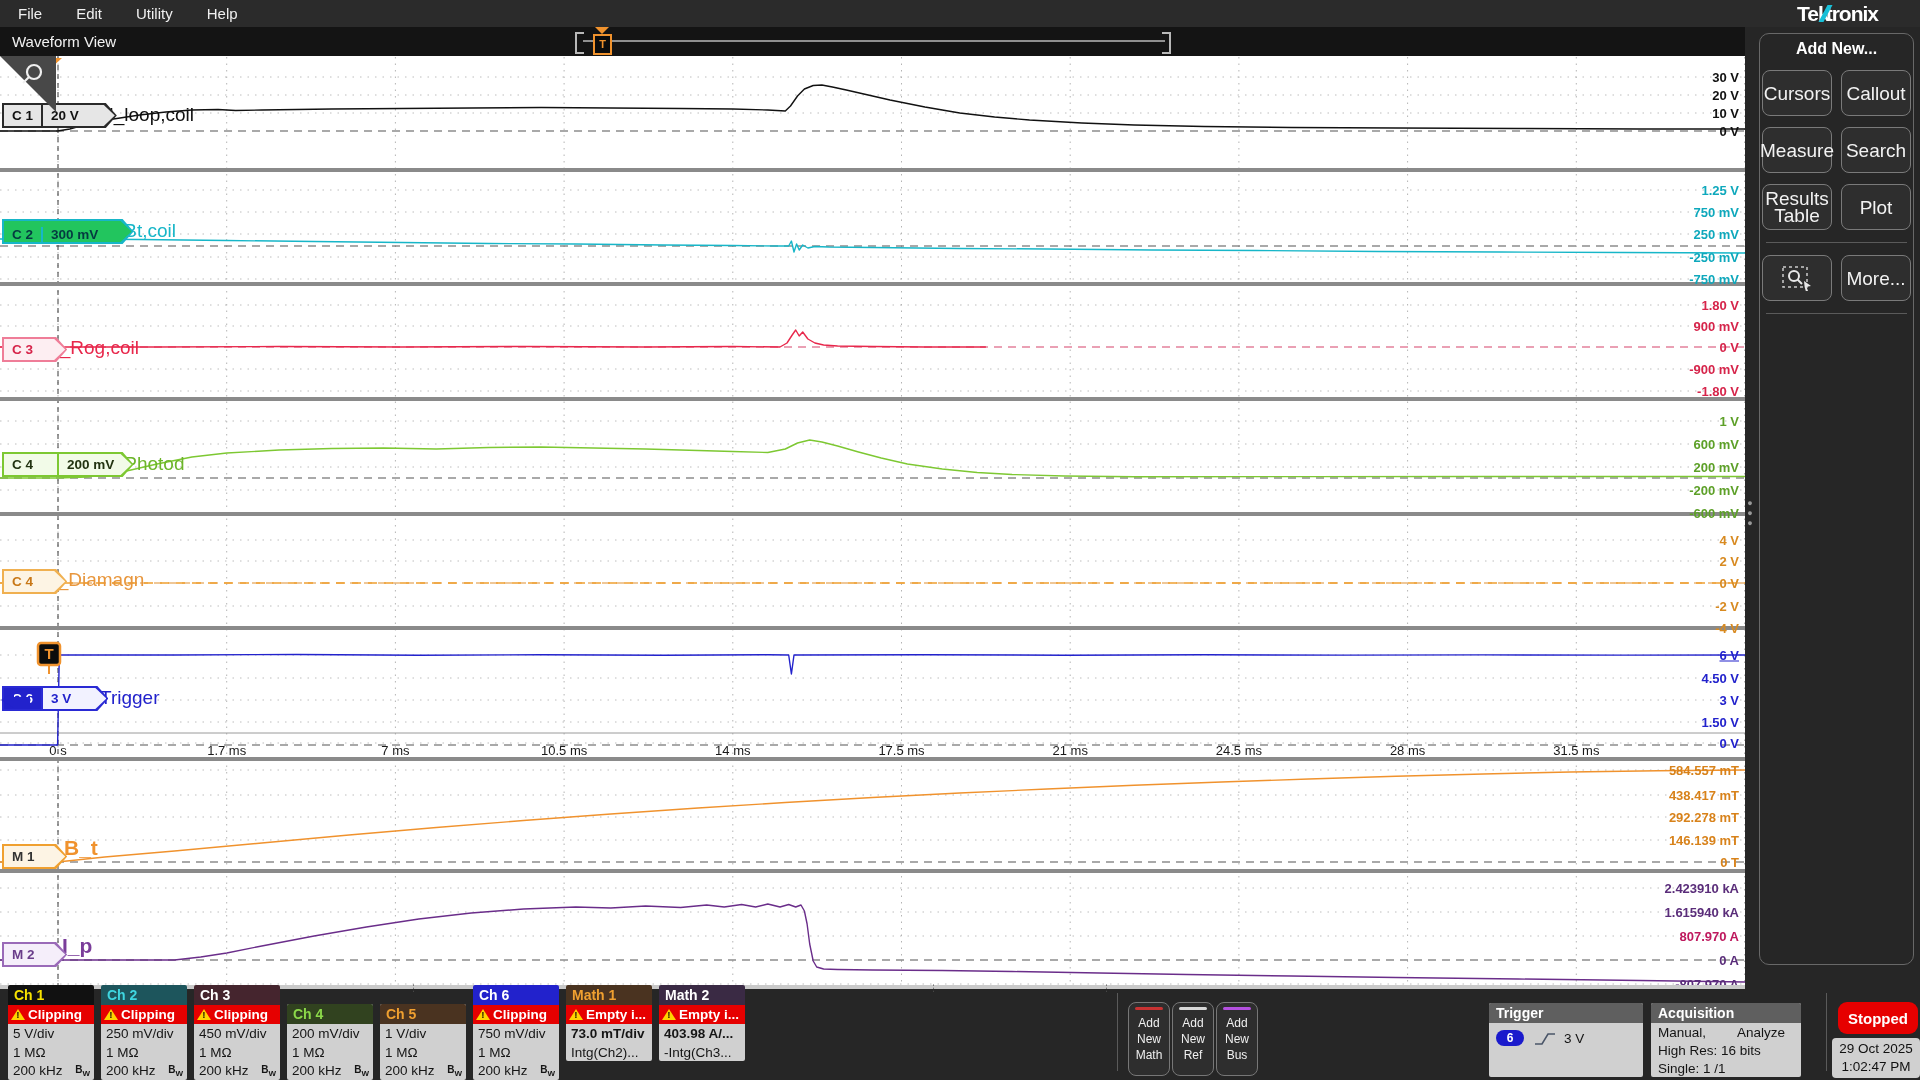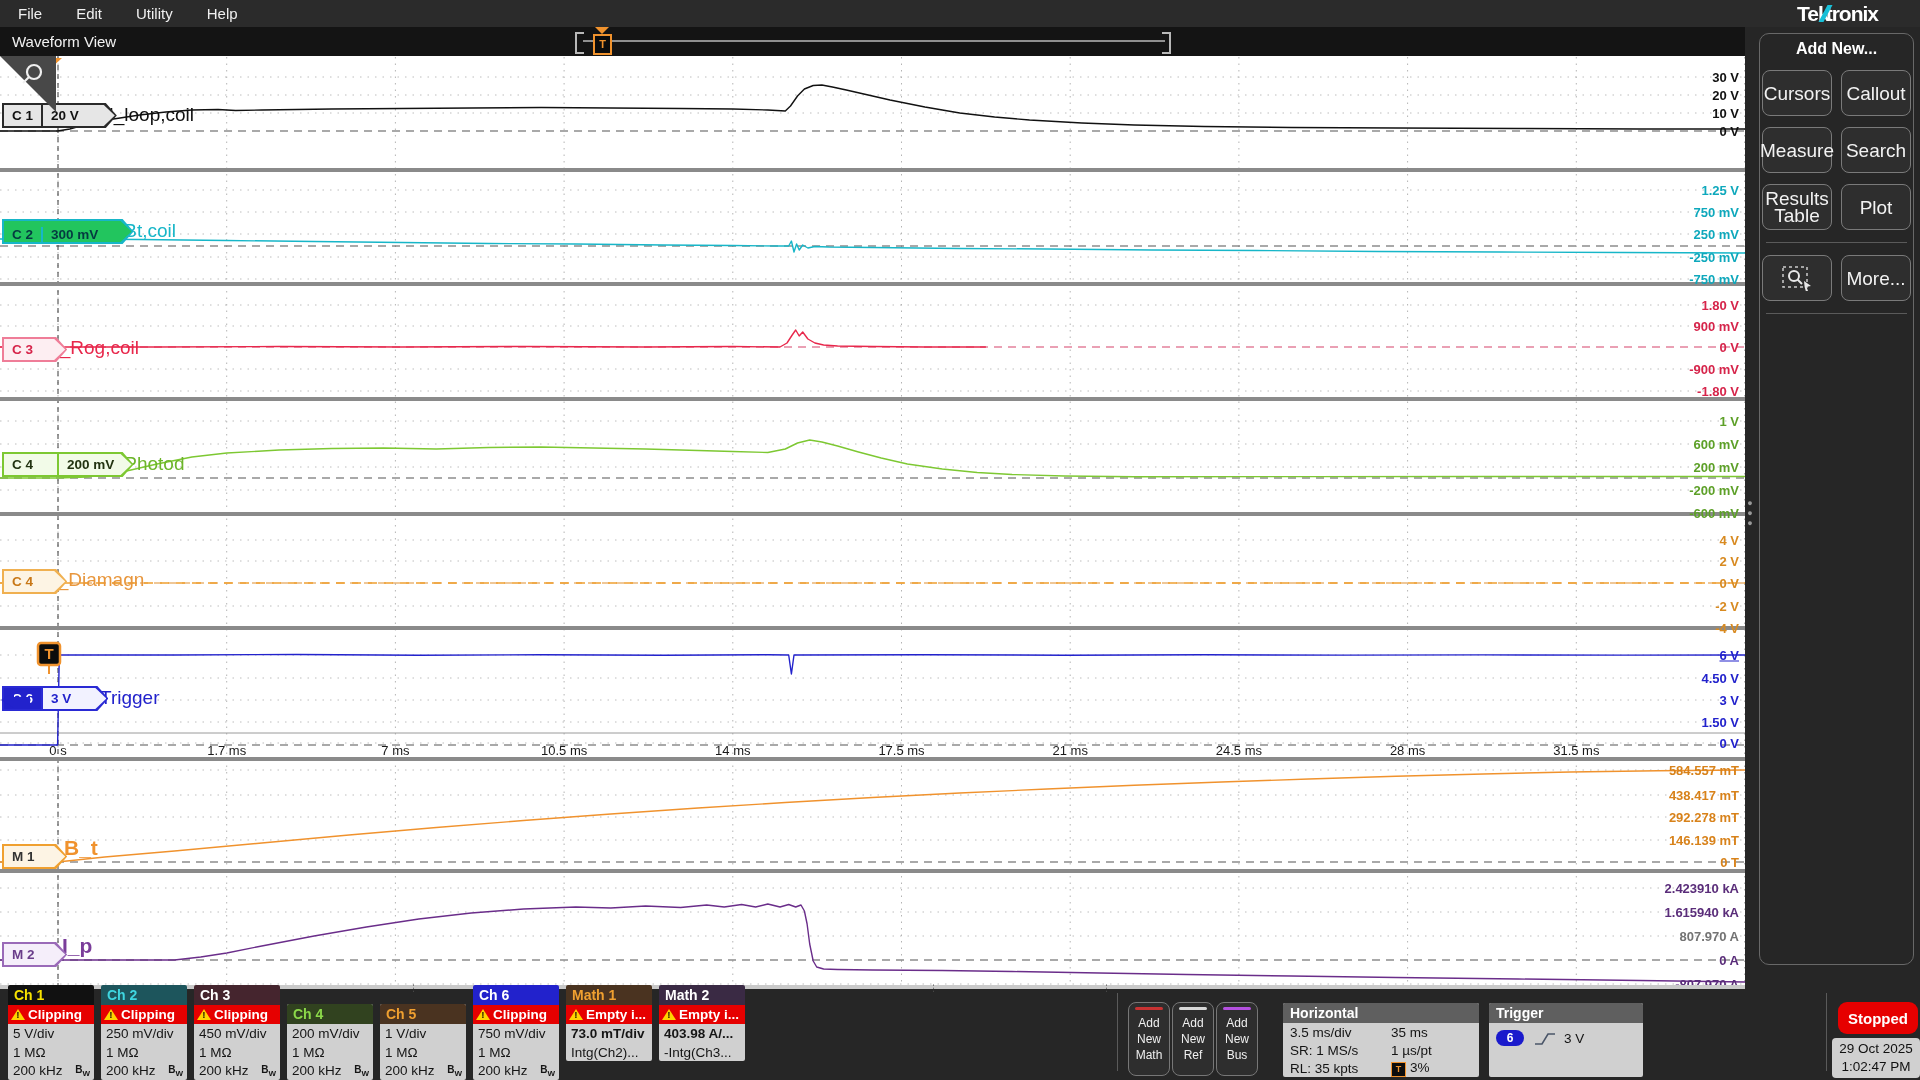--- a/index.html
+++ b/index.html
@@ -202,21 +202,21 @@
       <div class="scale-lab" style="right: 6px; top: 644px; color: rgb(34, 34, 204);">3 V</div>
       <div class="scale-lab" style="right: 6px; top: 666px; color: rgb(34, 34, 204);">1.50 V</div>
       <div class="scale-lab" style="right: 6px; top: 687px; color: rgb(34, 34, 204);">0 V</div>
       <div class="scale-lab" style="right: 6px; top: 714px; color: rgb(216, 130, 26);">584.557 mT</div>
       <div class="scale-lab" style="right: 6px; top: 739px; color: rgb(216, 130, 26);">438.417 mT</div>
       <div class="scale-lab" style="right: 6px; top: 761px; color: rgb(216, 130, 26);">292.278 mT</div>
       <div class="scale-lab" style="right: 6px; top: 784px; color: rgb(216, 130, 26);">146.139 mT</div>
       <div class="scale-lab" style="right: 6px; top: 806px; color: rgb(216, 130, 26);">0 T</div>
       <div class="scale-lab" style="right: 6px; top: 832px; color: rgb(90, 45, 122);">2.423910 kA</div>
       <div class="scale-lab" style="right: 6px; top: 856px; color: rgb(90, 45, 122);">1.615940 kA</div>
-      <div class="scale-lab" style="right: 6px; top: 880px; color: #737373;">807.970 A</div>
+      <div class="scale-lab" style="right: 6px; top: 880px; color: #be185d;">807.970 A</div>
       <div class="scale-lab" style="right: 6px; top: 904px; color: rgb(90, 45, 122);">0 A</div>
       <div class="scale-lab" style="right: 6px; top: 928px; color: rgb(90, 45, 122);">-807.970 A</div>
       <div class="time-lab" style="left: 58px; top: 694px;">0 s</div>
       <div class="time-lab" style="left: 226.7px; top: 694px;">1.7 ms</div>
       <div class="time-lab" style="left: 395.4px; top: 694px;">7 ms</div>
       <div class="time-lab" style="left: 564.1px; top: 694px;">10.5 ms</div>
       <div class="time-lab" style="left: 732.8px; top: 694px;">14 ms</div>
       <div class="time-lab" style="left: 901.5px; top: 694px;">17.5 ms</div>
       <div class="time-lab" style="left: 1070.2px; top: 694px;">21 ms</div>
       <div class="time-lab" style="left: 1238.9px; top: 694px;">24.5 ms</div>
@@ -323,47 +323,45 @@
 
   <div class="bottom" id="bottom">
     <div class="plot-footer"></div>
     <div class="foot-dots" style="left:409px">⋮</div>
     <div class="foot-dots" style="left:929px">⋮</div>
     <div class="foot-dots" style="left:1102px">⋮</div>
 
     <div class="vsep" style="left:1117px"></div>
     <div class="vsep" style="left:1826px"></div>
 
-    <div class="panel" style="left:1283px;width:196px;height:74px">
-      <div class="hd">Horizontal</div>
-      <div class="prow">
-          <span>3.5 ms/div</span>
-          <span class="c2">35 ms</span>
-        </div>
-      <div class="prow">
-          <span>SR: 1 MS/s</span>
-          <span class="c2">1 µs/pt</span>
-        </div>
-      <div class="prow">
-          <span>RL: 35 kpts</span>
-          <span class="c2"><span class="tchip">T</span><span>3%</span></span>
-        </div>
-    </div>
 
     <div class="panel" style="left:1489px;width:154px;height:74px">
       <div class="hd">Trigger</div>
       <div class="prow" style="height:30px">
         <span class="pill6">6</span>
         <svg width="22" height="15" viewBox="0 0 22 15" style="margin-right:8px">
           <polyline points="1,13 8,13 14,3 21,3" fill="none" stroke="#4a5568" stroke-width="1.6"></polyline>
         </svg>
         <span>3 V</span>
       </div>
     </div>
 
+    <div class="panel" style="left:1651px;width:150px;height:74px">
+      <div class="hd">Acquisition</div>
+      <div class="prow">
+          <span>Manual,</span>
+          <span class="c2" style="left:86px">Analyze</span>
+        </div>
+      <div class="prow">
+          <span>High Res: 16 bits</span>
+        </div>
+      <div class="prow">
+          <span>Single: 1 /1</span>
+        </div>
+    </div>
 
     <div class="stopped">Stopped</div>
     <div class="datetime">
       <div>29 Oct 2025</div>
       <div>1:02:47 PM</div>
     </div>
   <div class="chbadge" style="left: 8px; top: 0px;">
         <div class="hd" style="background: rgb(17, 17, 17); color: rgb(247, 226, 0);">Ch 1</div>
         <div class="warn">
           <span class="wtri">

